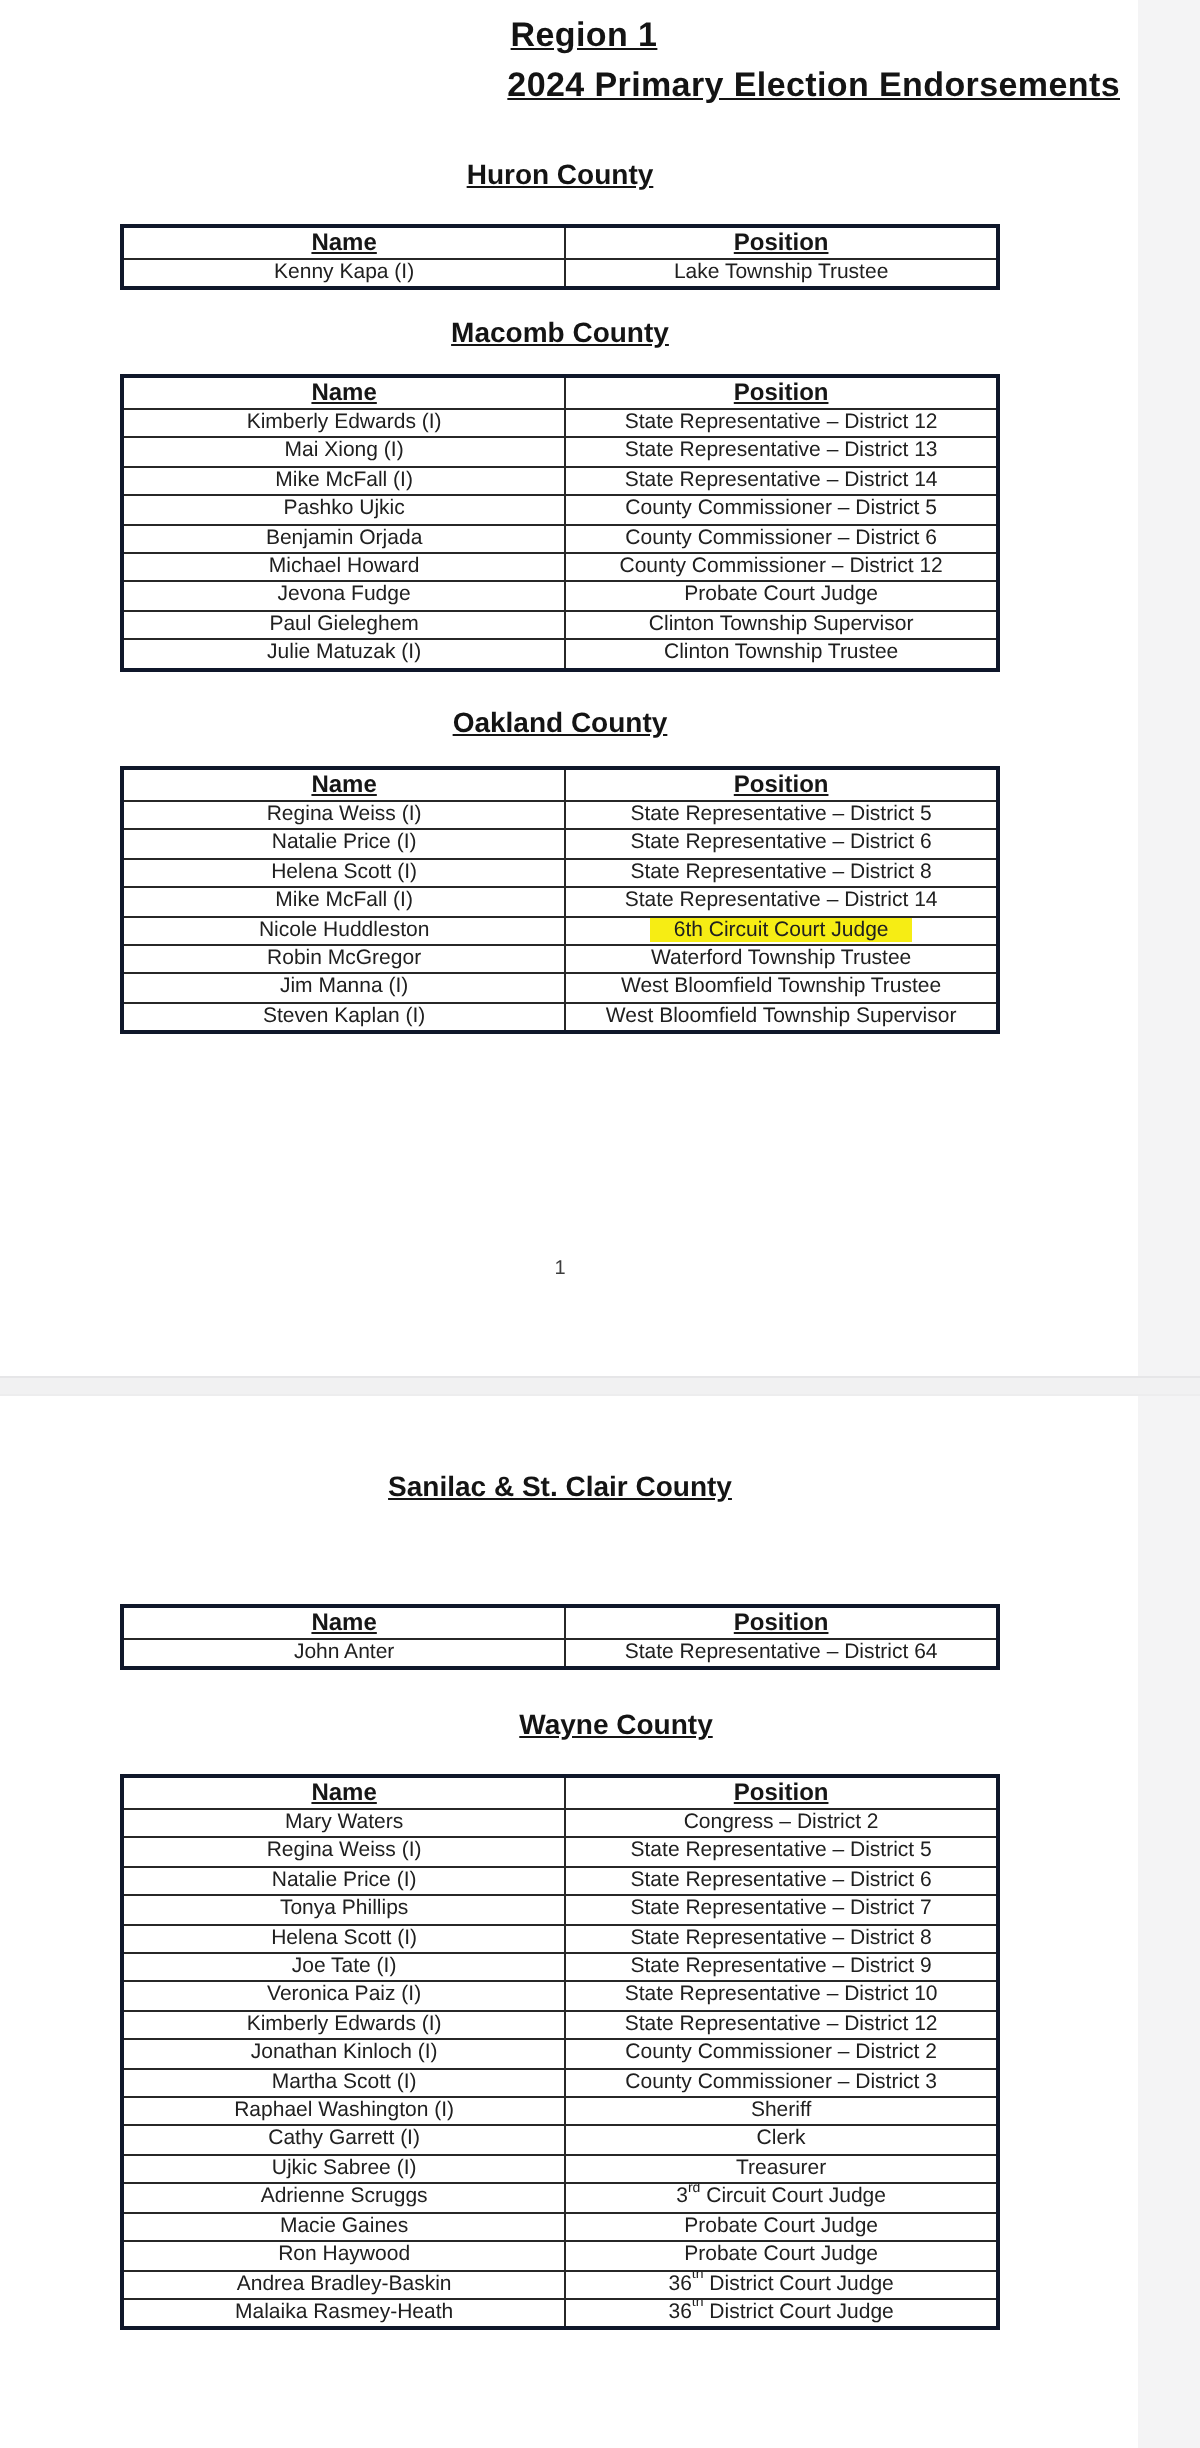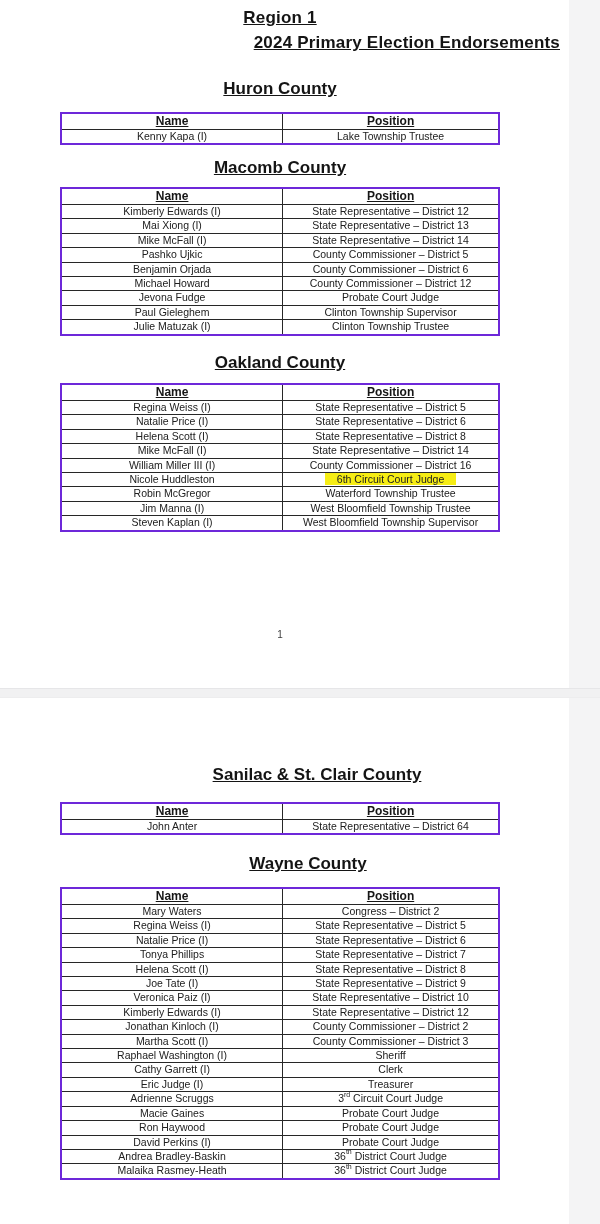--- a/index.html
+++ b/index.html
@@ -28,59 +28,59 @@
 
   
   .doc-title, .county-heading, .page-number {
     position: absolute; left: 0; width: 560px; text-align: center;
   }
   .doc-title {
     font-size: 17px; font-weight: 700; text-decoration: underline;
     color: #141414; letter-spacing: 0.2px;
   }
   .county-heading {
-    font-size: 17px; font-weight: 700; text-decoration: underline;
+    font-size: 14px; font-weight: 700; text-decoration: underline;
     color: #141414;
   }
   .page-number { font-size: 10px; color: #3d3d3d; }
 
   
   .tbl-wrap { position: absolute; left: 60px; width: 440px; }
   table.endorsements {
     border-collapse: collapse; width: 440px; table-layout: fixed;
-    border: 2px solid #6d28d9;
+    border: 2px solid #0f172a;
   }
   table.endorsements th, table.endorsements td {
     border: 1px solid #272727;
     text-align: center; vertical-align: middle;
     padding: 0; overflow: hidden; white-space: nowrap;
   }
   table.endorsements th {
     font-size: 12px; font-weight: 700; text-decoration: underline;
     height: 15px; line-height: 15px; color: #161616;
   }
   table.endorsements td {
     font-size: 10.5px; height: 13.4px; line-height: 13.4px; color: #202020;
   }
   table.endorsements sup {
     font-size: 7px; line-height: 0; position: relative; top: -1px;
   }
   .hl { padding: 0 12px; }
 
   
-  .pos-title1   { top: 8px; }
+  .pos-title1   { top: 8px; padding-left: 12px; }
   .pos-title2   { top: 33px; text-align: right; }
   .pos-h-huron  { top: 79px; }
   .pos-t-huron  { top: 112px; }
   .pos-h-macomb { top: 158px; }
   .pos-t-macomb { top: 187px; }
   .pos-h-oakland{ top: 353px; }
   .pos-t-oakland{ top: 383px; }
   .pos-pagenum  { top: 629px; }
-  .pos-h-sanilac{ top: 765px; margin-left: 37px; }
+  .pos-h-sanilac{ top: 735px; }
   .pos-t-sanilac{ top: 802px; }
   .pos-h-wayne  { top: 854px; padding-left: 28px; }
   .pos-t-wayne  { top: 887px; }
 </style>
 </head>
 <body>
 
 <div class="viewport">
 
   <div class="right-strip"></div>
@@ -189,24 +189,20 @@
             </tr>
             <tr>
               <td>Helena Scott (I)</td>
               <td>State Representative – District 8</td>
             </tr>
             <tr>
               <td>Mike McFall (I)</td>
               <td>State Representative – District 14</td>
             </tr>
             <tr>
-              <td>William Miller III (I)</td>
-              <td>County Commissioner – District 16</td>
-            </tr>
-            <tr>
               <td>Nicole Huddleston</td>
               <td><span class="hl" style="background-color: rgb(246, 237, 20);">6th Circuit Court Judge</span></td>
             </tr>
             <tr>
               <td>Robin McGregor</td>
               <td>Waterford Township Trustee</td>
             </tr>
             <tr>
               <td>Jim Manna (I)</td>
               <td>West Bloomfield Township Trustee</td>
@@ -303,40 +299,36 @@
             </tr>
             <tr>
               <td>Raphael Washington (I)</td>
               <td>Sheriff</td>
             </tr>
             <tr>
               <td>Cathy Garrett (I)</td>
               <td>Clerk</td>
             </tr>
             <tr>
-              <td>Eric Judge (I)</td>
+              <td>Ujkic Sabree (I)</td>
               <td>Treasurer</td>
             </tr>
             <tr>
               <td>Adrienne Scruggs</td>
               <td>3<sup>rd</sup> Circuit Court Judge</td>
             </tr>
             <tr>
               <td>Macie Gaines</td>
               <td>Probate Court Judge</td>
             </tr>
             <tr>
               <td>Ron Haywood</td>
               <td>Probate Court Judge</td>
             </tr>
             <tr>
-              <td>David Perkins (I)</td>
-              <td>Probate Court Judge</td>
-            </tr>
-            <tr>
               <td>Andrea Bradley-Baskin</td>
               <td>36<sup>th</sup> District Court Judge</td>
             </tr>
             <tr>
               <td>Malaika Rasmey-Heath</td>
               <td>36<sup>th</sup> District Court Judge</td>
             </tr>
           </tbody>
         </table>
       </div>

